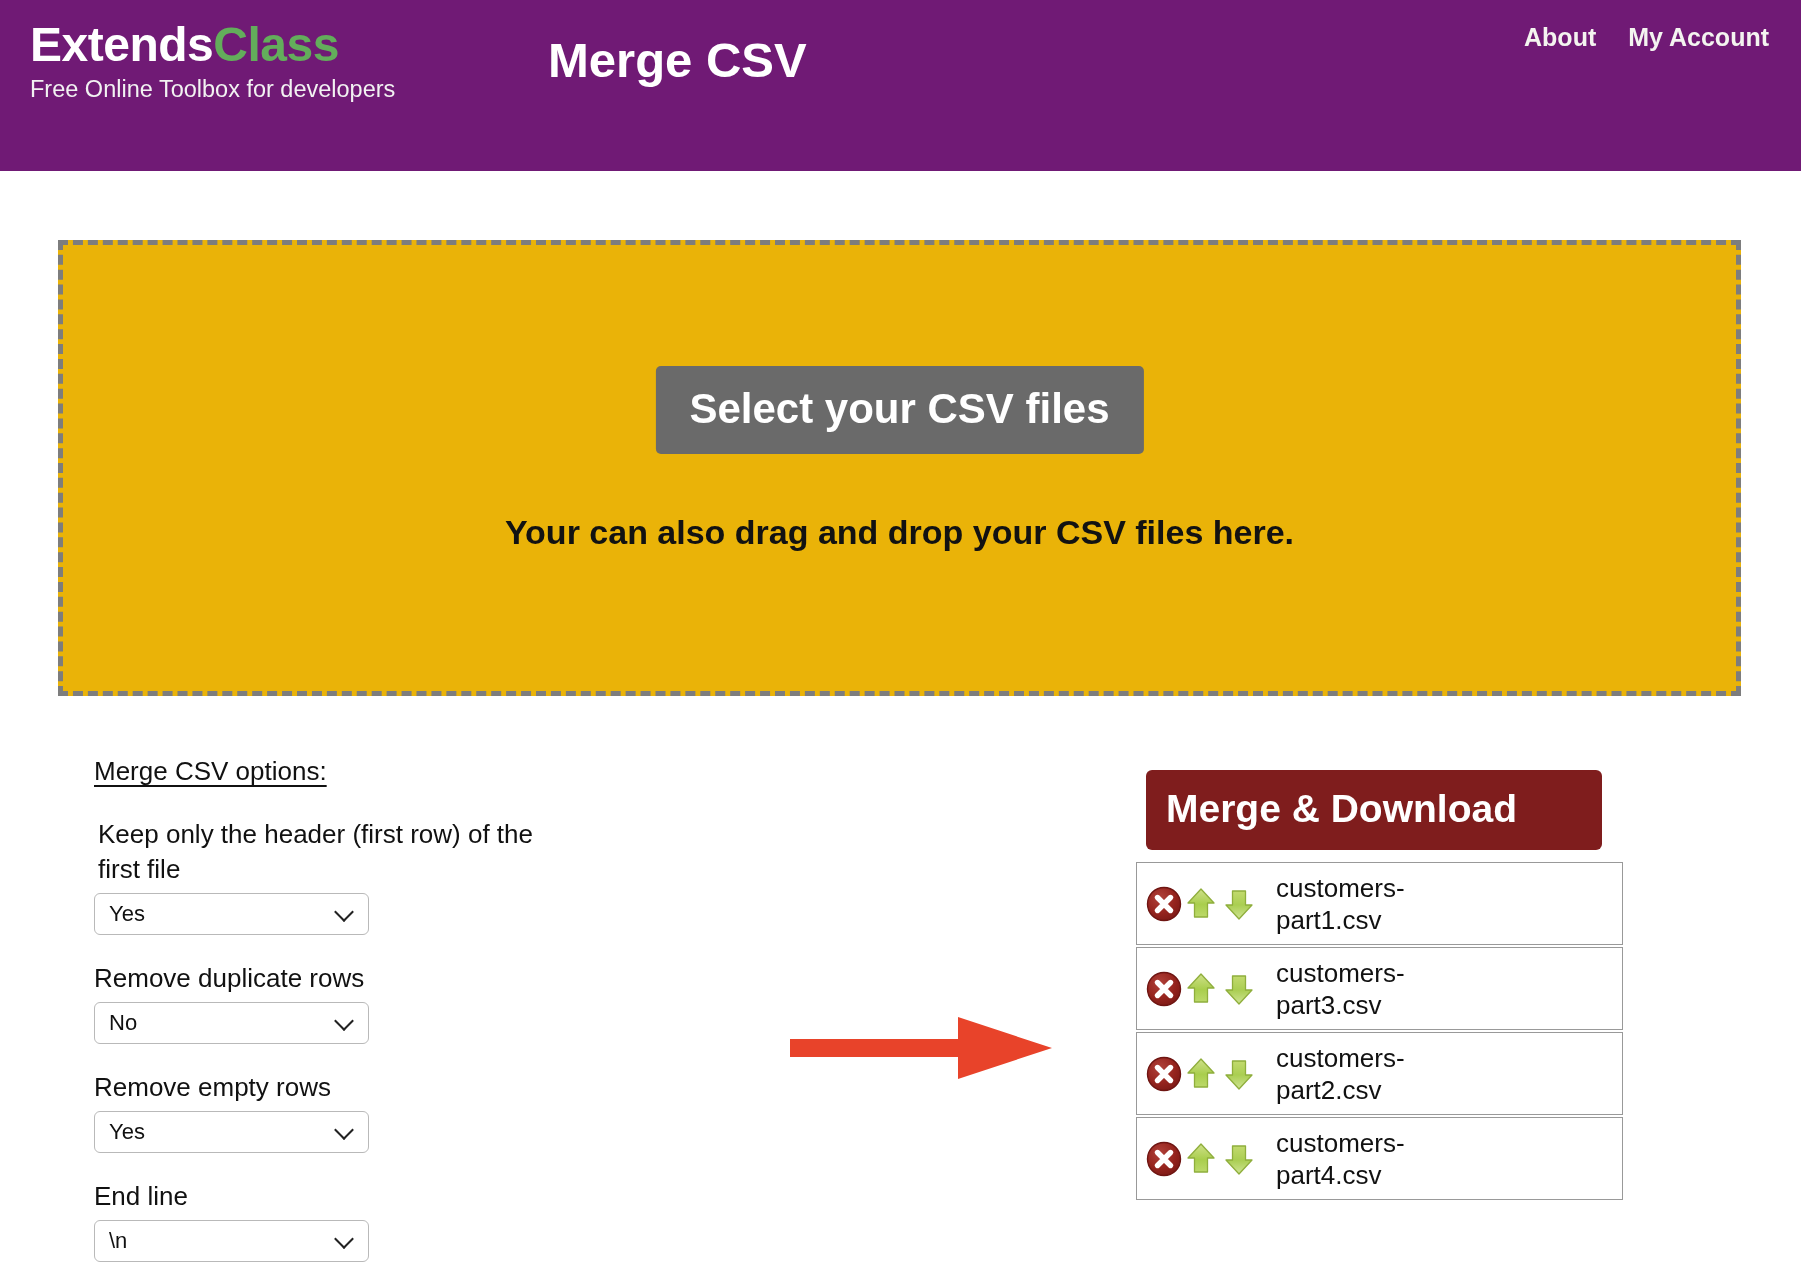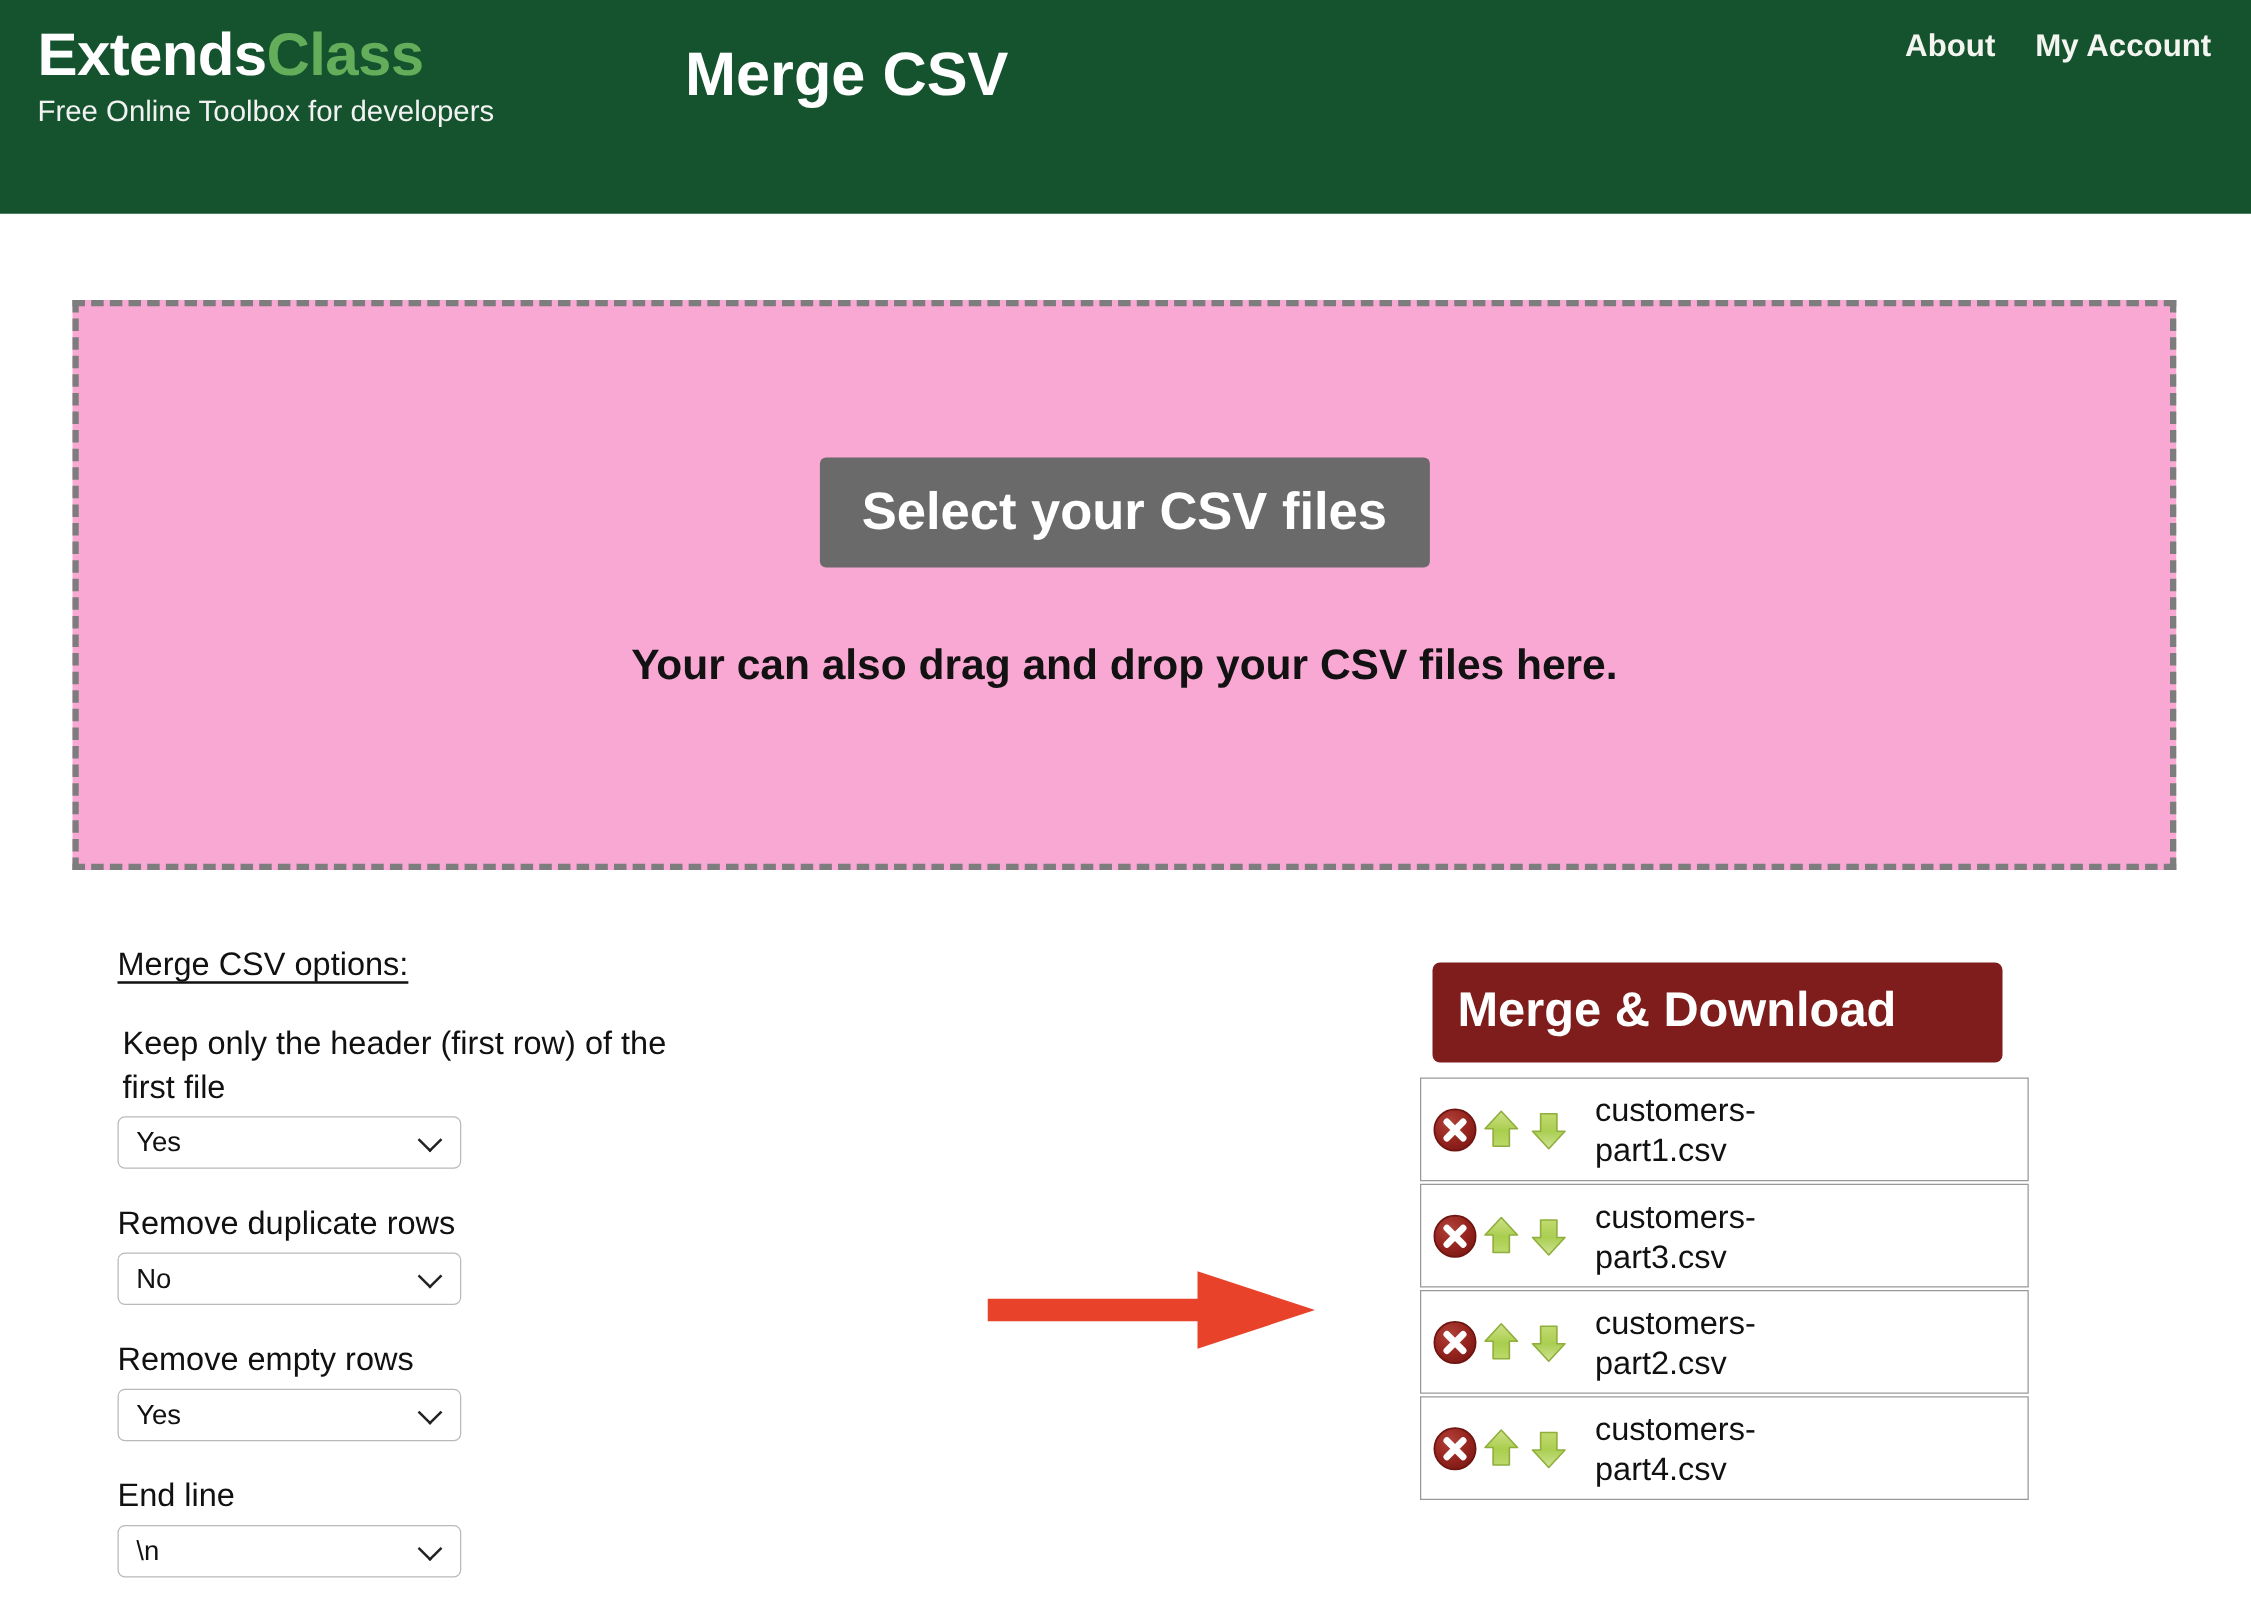--- a/index.html
+++ b/index.html
@@ -10,21 +10,21 @@
     font-family: "Liberation Sans", sans-serif;
     overflow: hidden;
   }
 
   
   .site-header {
     position: absolute;
     left: 0; top: 0;
     width: 1801px;
     height: 171px;
-    background: #14532d;
+    background: #701a75;
   }
   .brand {
     position: absolute;
     left: 30px;
     top: 17px;
     width: 470px;
   }
   .brand-title {
     font-size: 48px;
     font-weight: bold;
@@ -68,21 +68,21 @@
     line-height: 30px;
   }
 
   
   .dropzone {
     position: absolute;
     left: 58px;
     top: 240px;
     width: 1683px;
     height: 456px;
-    background: #f9a8d4;
+    background: #eab308;
     border: 5px dashed #7d7d7d;
   }
   .select-files-btn {
     position: absolute;
     left: 50%;
     transform: translateX(-50%);
     top: 121px;
     background: #6a6a6a;
     color: #ffffff;
     border: none;

